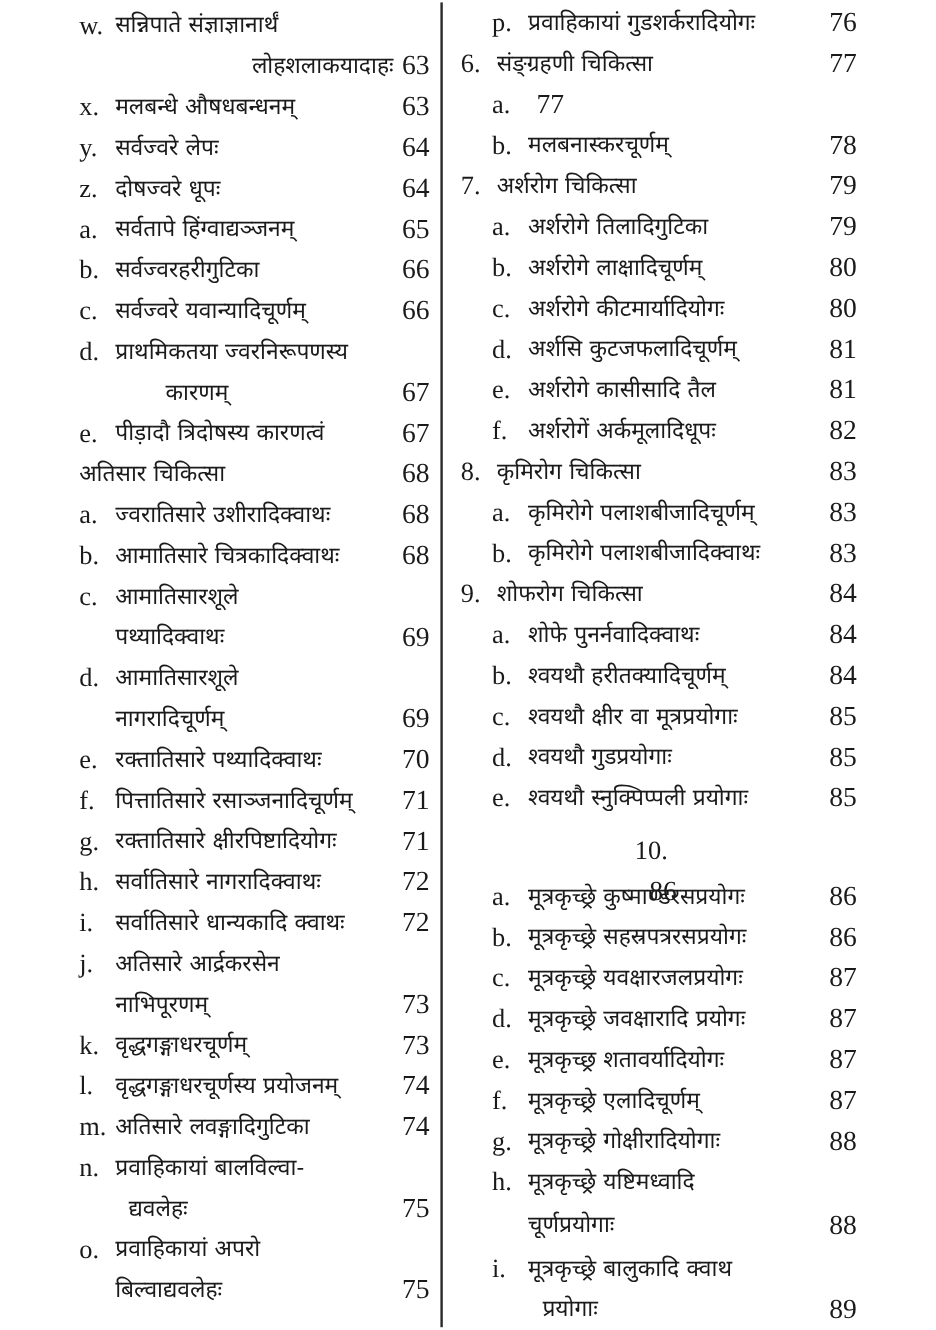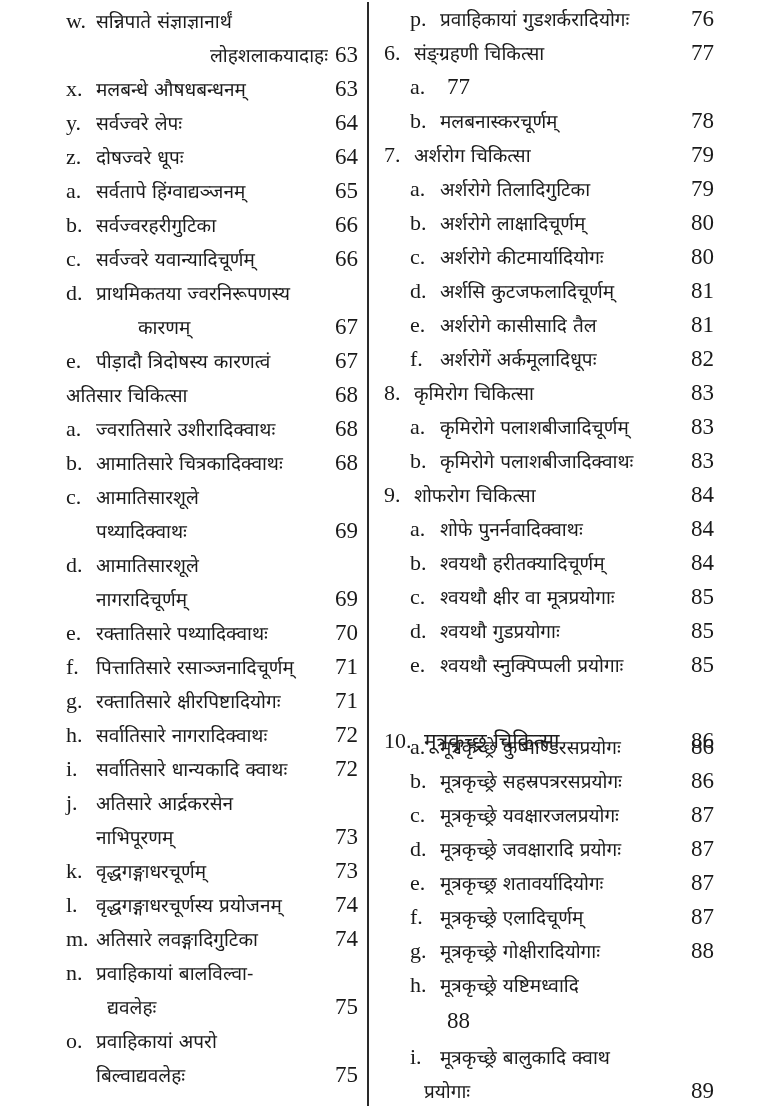--- a/index.html
+++ b/index.html
@@ -288,21 +288,21 @@
     <div class="row" style="top: 614px; left: 26px;">
       <span class="mark">d.</span>
       <span class="txt">श्वयथौ गुडप्रयोगाः</span>
       <span class="page">85</span>
     </div>
     <div class="row" style="top: 648px; left: 26px;">
       <span class="mark">e.</span>
       <span class="txt">श्वयथौ स्नुक्पिप्पली प्रयोगाः</span>
       <span class="page">85</span>
     </div>
-    <div class="row" style="top: 724px; left: 0px;">
+    <div class="row" style="top: 692px; left: 0px; flex-direction: column;">
       <span class="mark wide">10.</span>
       <span class="txt" style="font-size: 21px;">मूत्रकृच्छ्र चिकित्सा</span>
       <span class="page">86</span>
     </div>
     <div class="row" style="top: 730px; left: 26px;">
       <span class="mark">a.</span>
       <span class="txt">मूत्रकृच्छ्रे कुष्माण्डरसप्रयोगः</span>
       <span class="page">86</span>
     </div>
     <div class="row" style="top: 764px; left: 26px;">
@@ -335,25 +335,26 @@
       <span class="txt">मूत्रकृच्छ्रे गोक्षीरादियोगाः</span>
       <span class="page">88</span>
     </div>
     <div class="row" style="top: 968px; left: 26px;">
       <span class="mark">h.</span>
       <span class="txt">मूत्रकृच्छ्रे यष्टिमध्वादि</span>
       <span class="page"></span>
     </div>
     <div class="row" style="top: 1004px; left: 26px;">
       <span class="mark"></span>
+      <span class="txt" style="padding-left: 0px;">चूर्णप्रयोगाः</span>
       <span class="page">88</span>
     </div>
     <div class="row" style="top: 1040px; left: 26px;">
       <span class="mark">i.</span>
       <span class="txt">मूत्रकृच्छ्रे बालुकादि क्वाथ</span>
       <span class="page"></span>
     </div>
-    <div class="row" style="top: 1074px; left: 10px;">
+    <div class="row" style="top: 1074px; left: 26px; gap: 12px;">
       <span class="mark"></span>
       <span class="txt" style="padding-left: 0px;">प्रयोगाः</span>
       <span class="page">89</span>
     </div>
   </div>
 
 </body></html>

